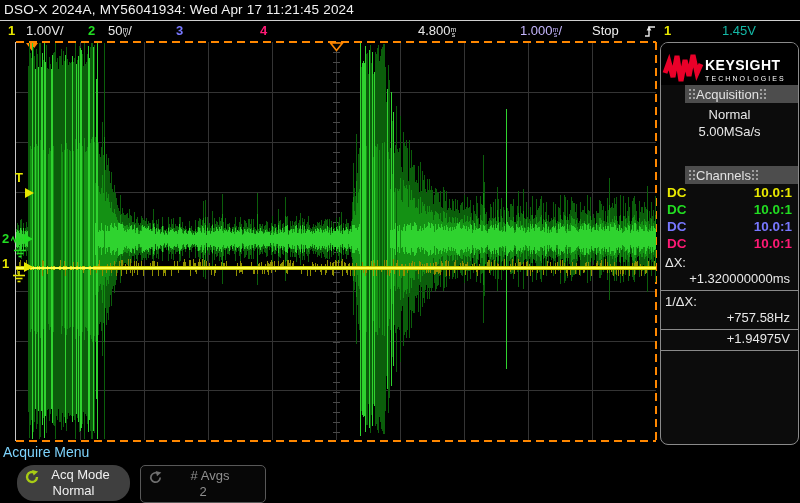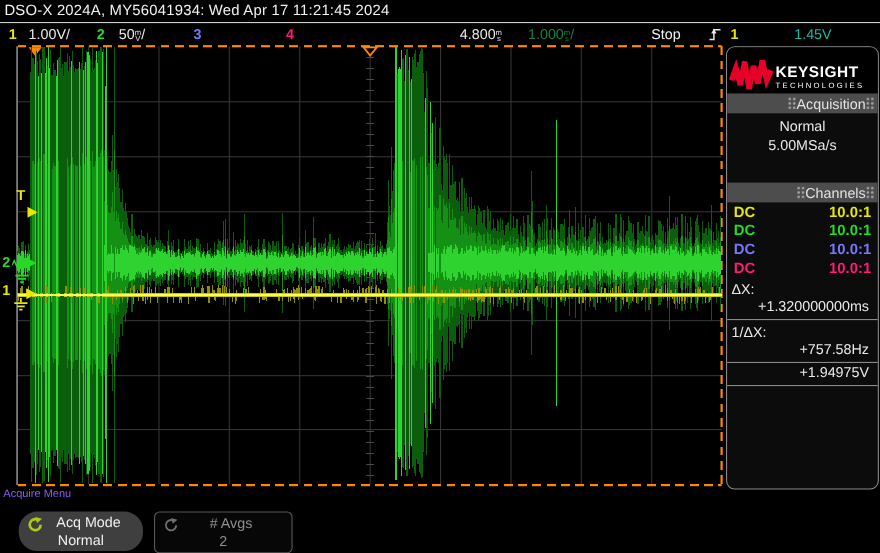--- a/index.html
+++ b/index.html
@@ -34,32 +34,32 @@
   .mk{font-weight:bold;font-size:13px;}
   .arr{width:0;height:0;border-top:5px solid transparent;border-bottom:5px solid transparent;}
   
   .panel{left:660px;top:42px;width:137px;height:401px;border:1px solid #8a8a8a;
      border-radius:8px;background:#0c0c0c;overflow:hidden;}
   .logo-block{height:42px;display:flex;align-items:flex-end;background:#000;}
   .logo-text{line-height:13px;}
   .logo-main{font-size:14px;font-weight:bold;color:#fff;letter-spacing:.5px;}
   .logo-sub{font-size:7px;color:#fff;letter-spacing:2.1px;}
   .hdr{height:18px;background:#4d4d4d;color:#e2e2e2;font-size:13px;display:flex;
-     align-items:center;justify-content:flex-end;padding:0 3px;}
+     align-items:center;justify-content:flex-start;padding:0 3px;margin-left:24px;}
   .grip{width:8px;height:12px;
      background-image:radial-gradient(circle,#9f9f9f 1px,transparent 1.3px);
      background-size:4px 4px;}
   .acq-content{height:60px;text-align:center;font-size:13px;padding-top:3px;line-height:17px;color:#e8e8e8;}
   .ch-row{height:17px;display:flex;justify-content:space-between;align-items:center;
      padding:0 6px;font-size:13.5px;font-weight:bold;}
   .cur-label{font-size:13px;padding:3px 0 0 4px;height:15px;}
   .cur-value{font-size:13px;text-align:right;padding:1px 8px 0 0;height:17px;}
   .cur-sep{height:1px;background:#8a8a8a;margin-top:2px;}
   
-  .menu-title{left:3px;top:444px;font-size:10px;color:#8b5cf6;}
+  .menu-title{left:3px;top:444px;font-size:14px;color:#7dd3fc;}
   .softkey1{left:17px;top:465px;width:113px;height:36px;background:#3f3f3f;border-radius:17px;}
   .softkey2{left:140px;top:465px;width:124px;height:36px;border:1px solid #585858;
      border-radius:5px;color:#8f8f8f;background:#070707;}
   .sk-line1{position:absolute;left:14px;right:0;top:2px;text-align:center;font-size:13px;}
   .sk-line2{position:absolute;left:0;right:0;top:18px;text-align:center;font-size:13px;}
   svg{display:block;}
 </style>
 </head>
 <body>
 
@@ -69,21 +69,21 @@
   <div class="abs title-underline"></div>
 
   <div class="abs status-bar">
     <span class="chnum" style="left:8px;color:#e8e800;">1</span>
     <span style="left:26px;color:#e8e8e8;">1.00V/</span>
     <span class="chnum" style="left:88px;color:#22dd22;">2</span>
     <span style="left:108px;color:#e8e8e8;"><i style="font-style:normal">50</i><i class="stack"><i>m</i><i>V</i></i><i style="font-style:normal">/</i></span>
     <span class="chnum" style="left:176px;color:#7878ff;">3</span>
     <span class="chnum" style="left:260px;color:#ff1a75;">4</span>
     <span style="left:418px;color:#e8e8e8;"><i style="font-style:normal">4.800</i><i class="stack"><i>m</i><i>s</i></i></span>
-    <span style="left:480px;color:#15803d;"><i style="font-style:normal">1.000</i><i class="stack"><i>m</i><i>s</i></i><i style="font-style:normal">/</i></span>
+    <span style="left:520px;color:#c4b5fd;"><i style="font-style:normal">1.000</i><i class="stack"><i>m</i><i>s</i></i><i style="font-style:normal">/</i></span>
     <span style="left:592px;color:#f0f0f0;">Stop</span>
     <span style="left:644px;top:3px;">
       <svg width="12" height="14" viewBox="0 0 12 14">
           <polyline points="1,12 5,12 5,3 11,3" fill="none" stroke="#e8e8e8" stroke-width="1.4"></polyline>
           <polygon points="5,2 2.6,6.5 7.4,6.5" fill="#e8e8e8"></polygon>
         </svg>
     </span>
     <span class="chnum" style="left:664px;color:#e8e800;">1</span>
     <span style="left:722px;color:#14b8a6;">1.45V</span>
   </div>

